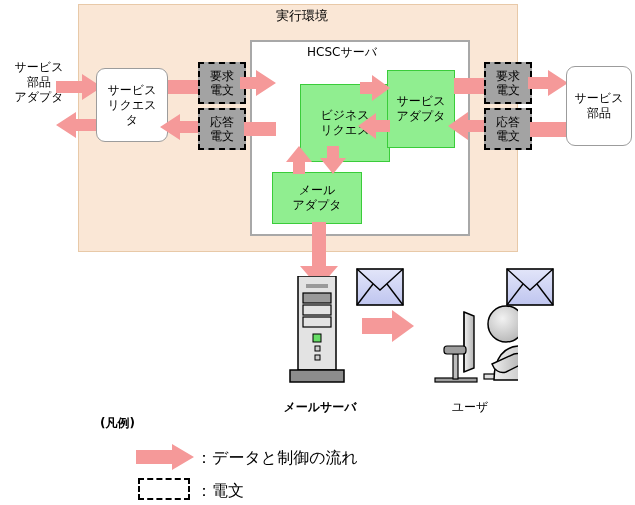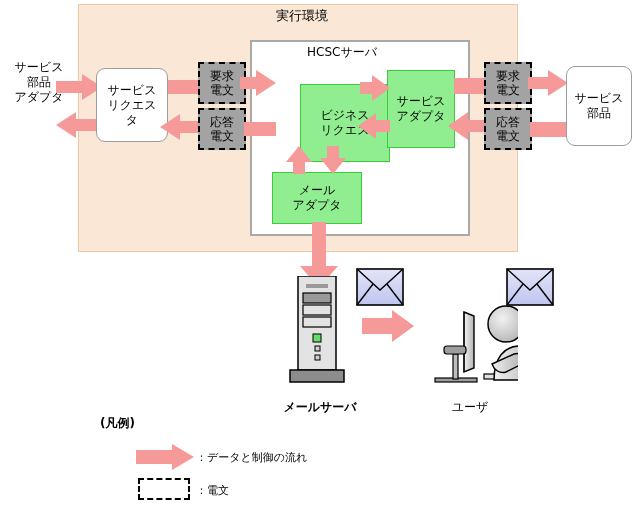--- a/index.html
+++ b/index.html
@@ -91,21 +91,21 @@
     text-align: center;
     white-space: nowrap;
   }
 
   
   .arrow { position: absolute; }
   .arrow svg { display: block; }
 
   
   #legend-title { left: 100px; top: 415px; font-size: 12px; font-weight: bold; }
-  .legend-text { font-size: 11px; line-height: 15px; white-space: nowrap; }
+  .legend-text { font-size: 16px; line-height: 15px; white-space: nowrap; }
   #legend-dashed {
     left: 138px; top: 478px; width: 52px; height: 22px;
     border: 2px dashed #000000;
     background: #ffffff;
     box-sizing: border-box;
   }
 </style>
 </head>
 <body>
 

